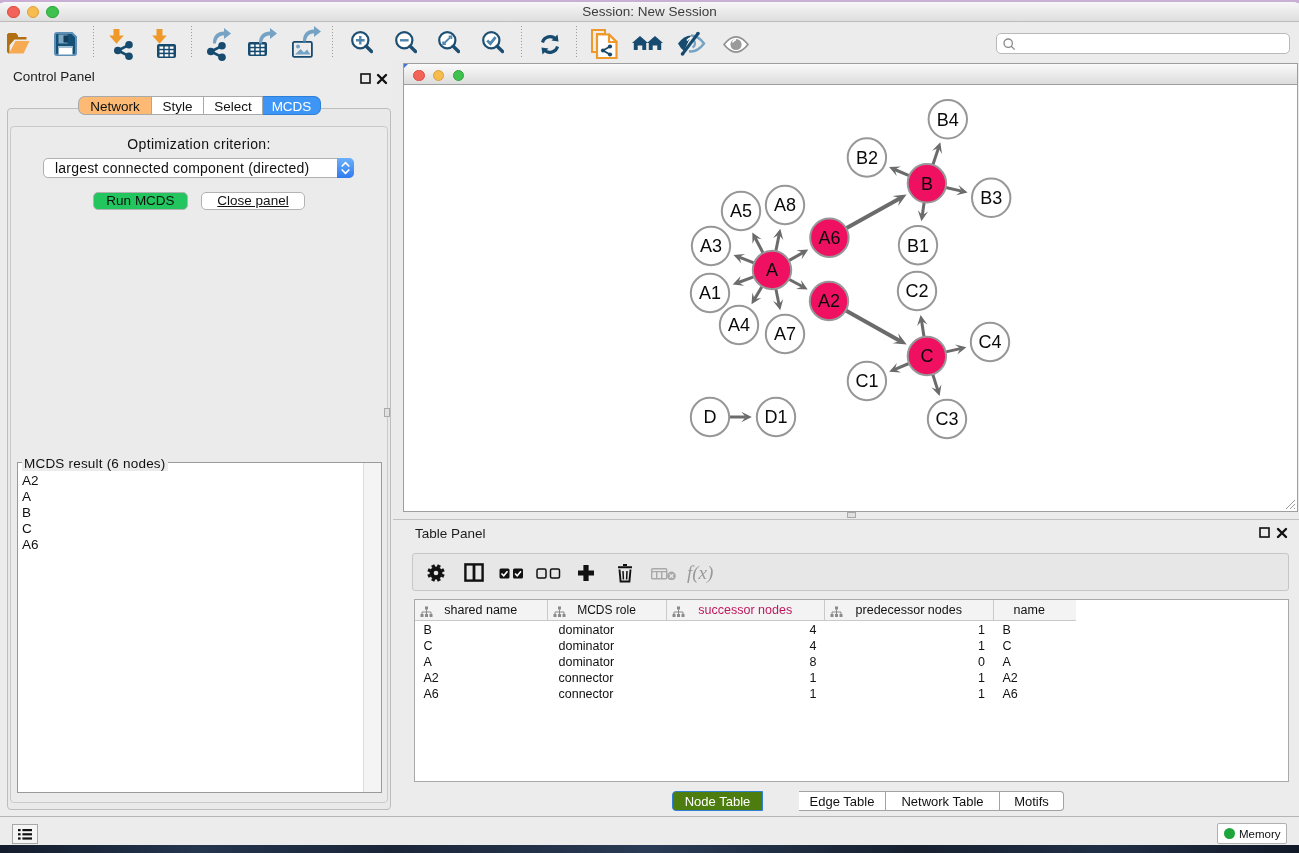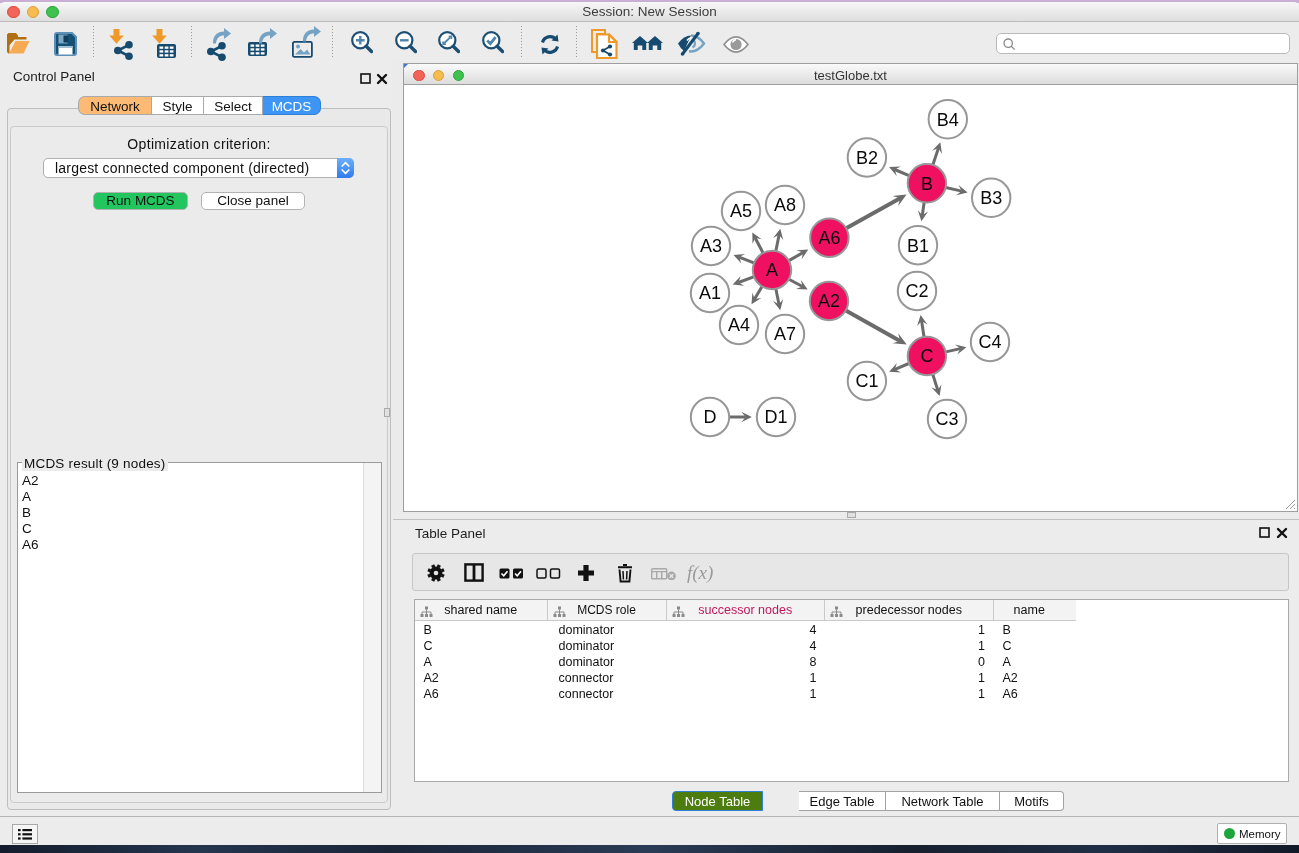--- a/index.html
+++ b/index.html
@@ -186,31 +186,30 @@
 
 <div class="abs" style="left:43px;top:158px;width:311px;height:20px;background:#fff;border:1px solid #b0b0b0;border-radius:5px;"></div>
 <div class="abs" style="left:55px;top:160px;font-size:14px;letter-spacing:0.2px;color:#111;">largest connected component (directed)</div>
 <div class="abs" style="left:337px;top:158px;width:17px;height:20px;background:linear-gradient(#6cb0fb,#2e7bf0);border-radius:0 5px 5px 0;"></div>
 <svg class="abs" style="left:340px;top:161px;" width="11" height="14" viewBox="0 0 11 14">
     <path d="M2.2 5 L5.5 1.6 L8.8 5" fill="none" stroke="#fff" stroke-width="1.7" stroke-linecap="round" stroke-linejoin="round"></path>
     <path d="M2.2 9 L5.5 12.4 L8.8 9" fill="none" stroke="#fff" stroke-width="1.7" stroke-linecap="round" stroke-linejoin="round"></path>
   </svg>
 
 <div class="abs" style="left:93px;top:191.5px;width:95px;height:18px;background:#22c55e;border:1px solid #b3b3b3;border-radius:5px;text-align:center;line-height:16px;font-size:13.5px;color:#111;">Run MCDS</div>
-<div class="abs" style="left:201px;top:191.5px;width:104px;height:18px;background:#fff;border:1px solid #b3b3b3;border-radius:5px;text-align:center;line-height:16px;font-size:13.5px;color:#111;">Close panel</div>
+<div class="abs" style="left:201px;top:191.5px;width:104px;height:18px;background:#fff;border:1px solid #b3b3b3;border-radius:5px;text-align:center;line-height:16px;font-size:13.5px;color:#111;text-decoration:underline;">Close panel</div>
 
 <div class="abs" style="left:17px;top:462px;width:365px;height:331px;background:#fff;border:1px solid #9a9a9a;"></div>
 <div class="abs" style="left:363px;top:463px;width:18px;height:329px;background:#f4f4f4;border-left:1px solid #dcdcdc;"></div>
-<div class="abs" style="left:22px;top:455.5px;font-size:13.5px;letter-spacing:0.2px;color:#111;background:#ebebeb;padding:0 2px;">MCDS result (9 nodes)</div>
+<div class="abs" style="left:22px;top:455.5px;font-size:13.5px;letter-spacing:0.2px;color:#111;background:#ebebeb;padding:0 2px;">MCDS result (6 nodes)</div>
 <div class="abs" style="left:22px;top:473px;font-size:13.5px;color:#111;line-height:16px;">A2<br>A<br>B<br>C<br>A6</div>
 
 <div class="abs" style="left:393px;top:62px;width:906px;height:457px;background:#ebebeb;"></div>
 <div id="netwin" class="abs" style="left:403px;top:63px;width:895px;height:449px;background:#fff;border:1px solid #9e9e9e;">
 <div style="position:absolute;left:0;top:0;width:100%;height:21px;background:linear-gradient(#fafafa,#dcdcdc);border-bottom:1px solid #9e9e9e;"></div>
-<div style="position:absolute;left:0;top:4px;width:100%;text-align:center;font-size:13px;color:#333;">testGlobe.txt</div>
 <div style="position:absolute;left:9px;top:5.5px;width:11.5px;height:11.5px;border-radius:50%;background:#f4635a;border:0.5px solid #de4b42;"></div>
 <div style="position:absolute;left:28.5px;top:5.5px;width:11.5px;height:11.5px;border-radius:50%;background:#f6bd4e;border:0.5px solid #dfa038;"></div>
 <div style="position:absolute;left:48.5px;top:5.5px;width:11.5px;height:11.5px;border-radius:50%;background:#3fc14f;border:0.5px solid #2aa63a;"></div>
 <div style="position:absolute;left:0;top:0;width:0;height:0;border-top:4px solid #3f74d6;border-right:4px solid transparent;"></div>
 <svg style="position:absolute;right:1px;bottom:1px;" width="11" height="11" viewBox="0 0 11 11">
       <path d="M10 1 L1 10 M10 5 L5 10 M10 9 L9 10" stroke="#9a9a9a" stroke-width="1"></path>
     </svg>
 <svg width="895" height="427" viewBox="0 0 895 427" style="position:absolute;left:-1px;top:21px;">
       <line x1="351.9" y1="191.3" x2="335.4" y2="197.5" stroke="#6b6b6b" stroke-width="3.0"></line>
       <polygon points="329.7,199.6 337.7,191.1 335.4,197.5 341.3,200.8" fill="#6b6b6b"></polygon>

